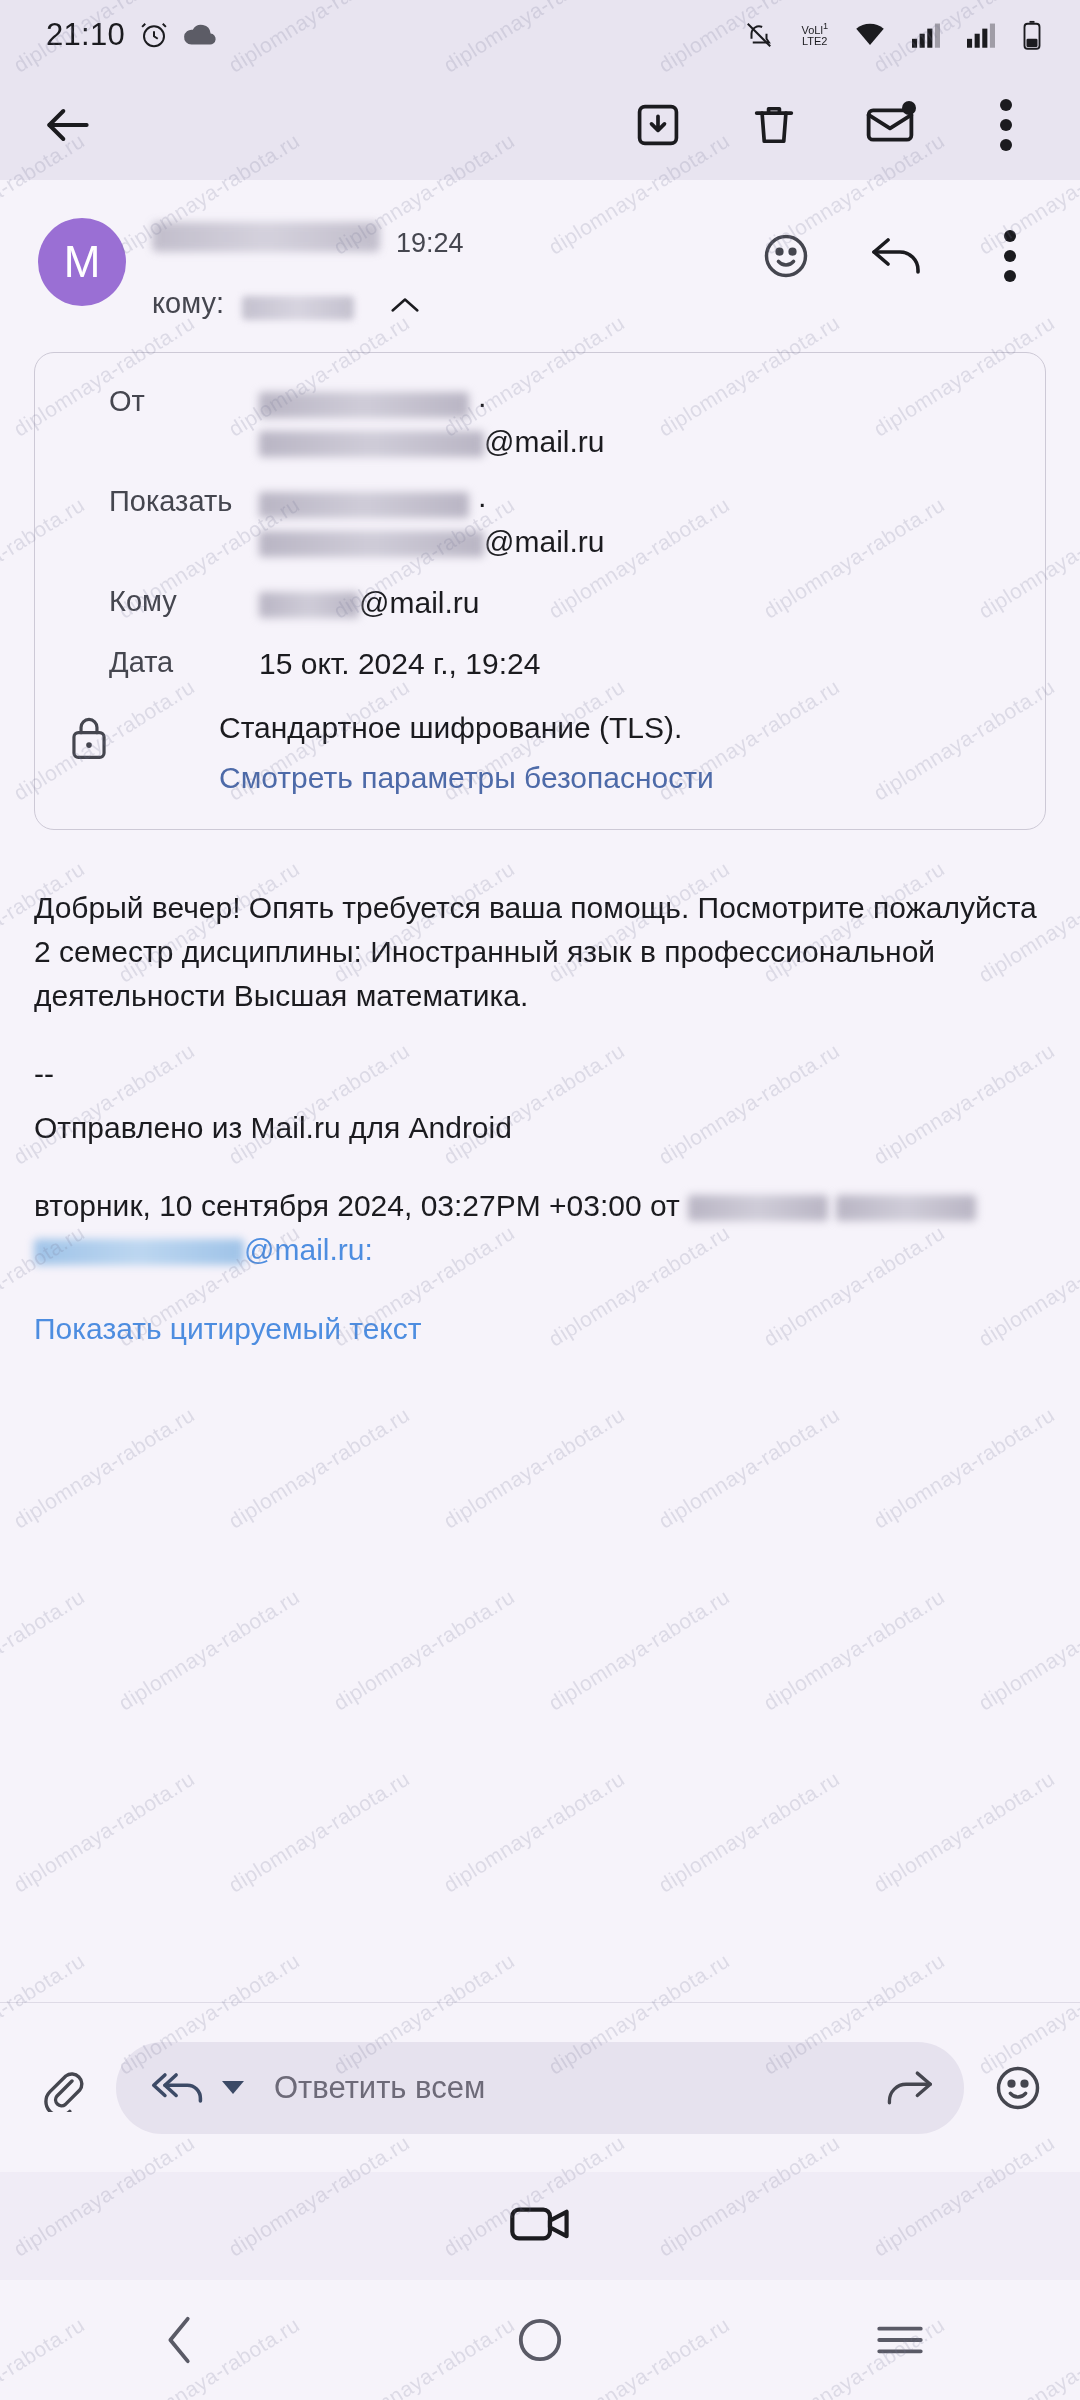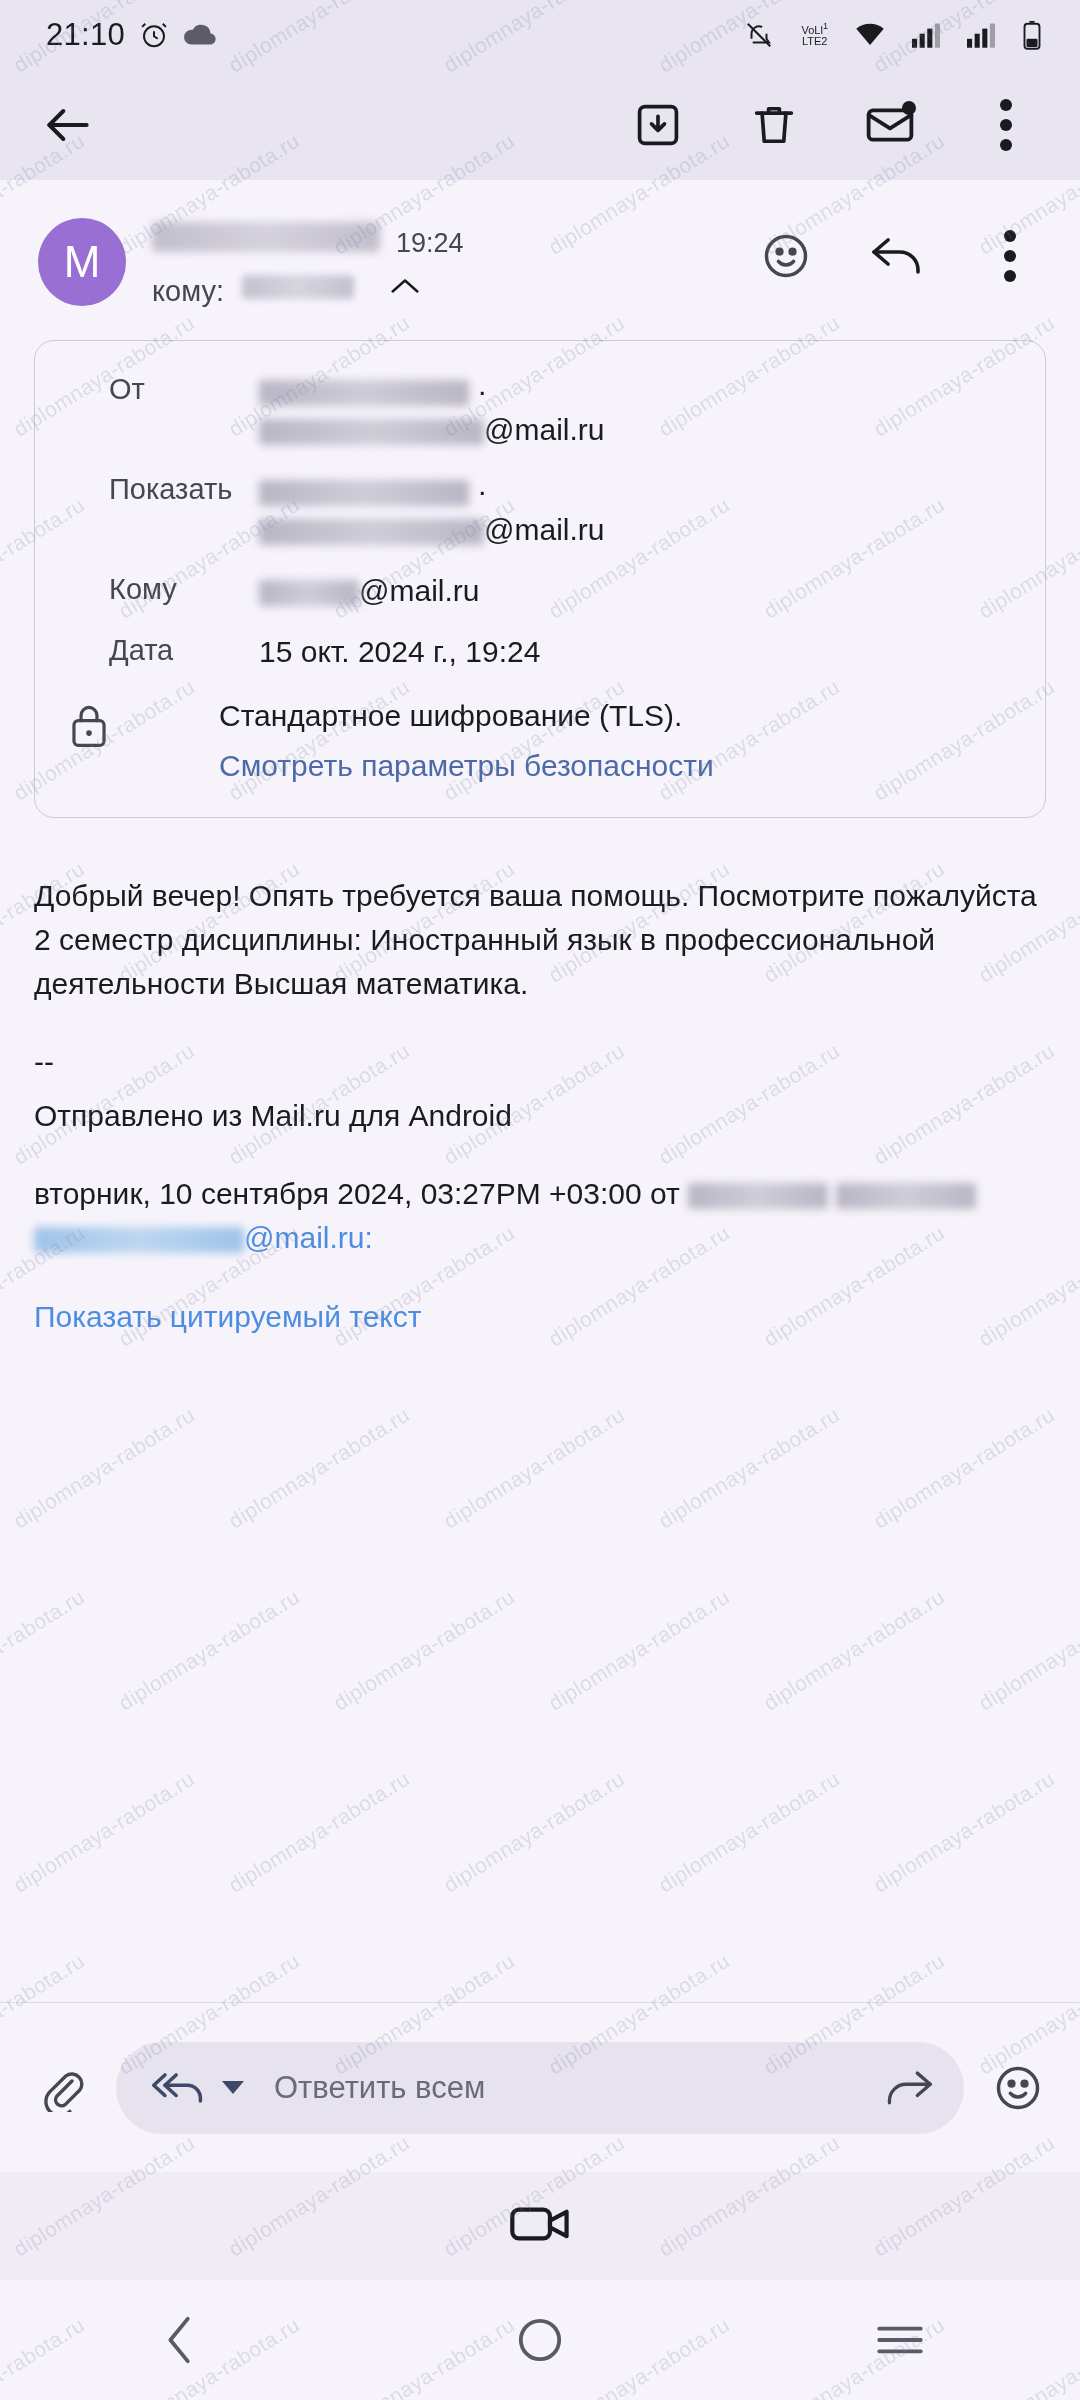--- a/index.html
+++ b/index.html
@@ -86,21 +86,21 @@
   .sender-line1 { display: flex; align-items: baseline; gap: 16px; }
   .blur-name {
     display: inline-block;
     height: 30px; width: 228px;
     background: linear-gradient(90deg,#b9b5c4,#cfccd8,#b9b5c4);
     filter: blur(4px);
     border-radius: 5px;
     opacity: .85;
   }
   .time { font-size: 27px; color: #45464f; }
-  .sender-line2 { display: flex; align-items: flex-start; gap: 18px; margin-top: 16px; }
+  .sender-line2 { display: flex; align-items: flex-end; gap: 18px; margin-top: 28px; }
   .to-label { font-size: 29px; color: #45464f; }
   .blur-small {
     display: inline-block;
     height: 24px; width: 112px;
     background: linear-gradient(90deg,#bfbcca,#d4d1dd,#bfbcca);
     filter: blur(3.5px);
     border-radius: 4px;
     opacity: .9;
   }
   .chev { margin-left: 16px; }

